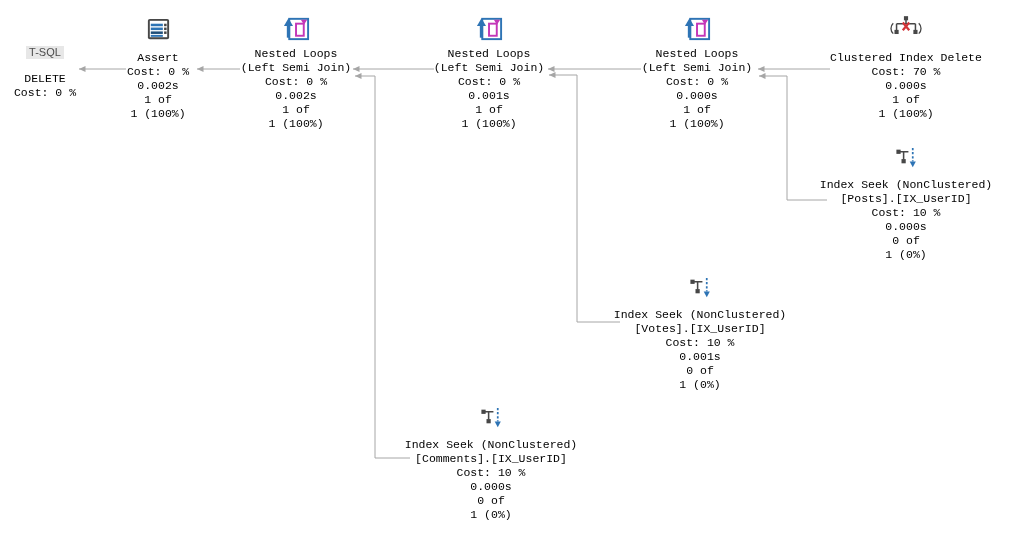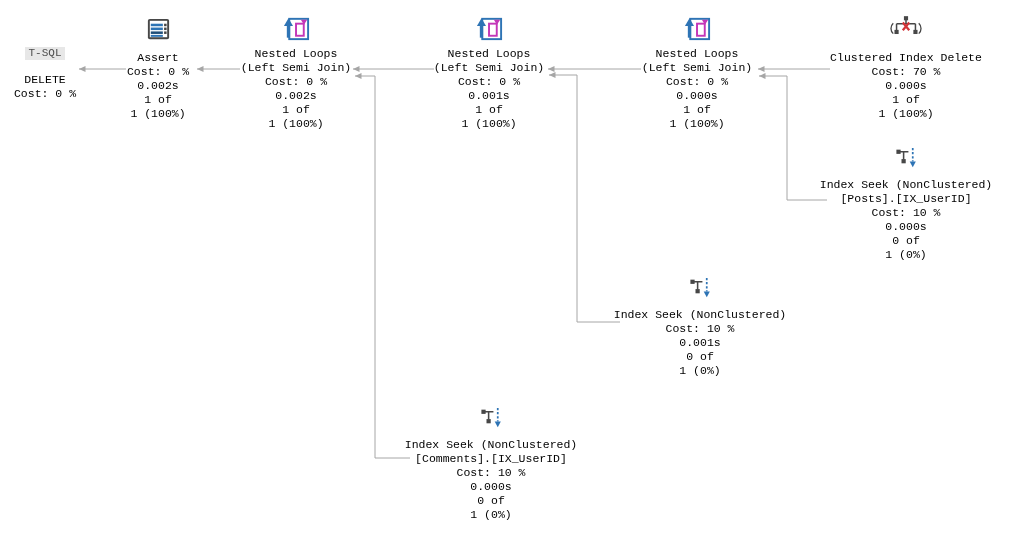--- a/index.html
+++ b/index.html
@@ -19,21 +19,21 @@
   .gap4  { margin-bottom:4px; }
   .gap6  { margin-bottom:6px; }
   .gap8  { margin-bottom:8px; }
   .gap10 { margin-bottom:10px; }
   .line { white-space:pre; }
 
   .tsql-badge {
     display:inline-block;
     background: var(--tsql-badge-bg, #e7e7e7);
     color: var(--tsql-badge-text, #4d4d4d);
-    font-family: Liberation Mono, monospace;
+    font-family: Liberation Sans, sans-serif;
     font-size:11px; line-height:13px;
     padding:0 3px; margin-bottom:13px;
   }
 
   svg.connectors { position:absolute; left:0; top:0; width:1013px; height:539px; }
   .edge { stroke: var(--connector, #a6a6a6); stroke-width:1; fill:none; }
   .arrhead { fill: var(--connector, #a6a6a6); }
 
   
   .f-dark    { fill: var(--icon-dark, #474747); }
@@ -189,20 +189,21 @@
     <div class="icon-wrap gap6">
       <svg width="25" height="27" viewBox="0 0 26 28" xmlns="http://www.w3.org/2000/svg">
         <path d="M5 7 H15 M10 7 V15" class="st-dark" stroke-width="1.6"></path>
         <rect x="2.5" y="4.8" width="4.4" height="4.4" class="f-dark"></rect>
         <rect x="7.8" y="14.6" width="4.4" height="4.4" class="f-dark"></rect>
         <path d="M19.5 3 V17" class="st-blue" stroke-width="1.8" stroke-dasharray="2.4 1.9"></path>
         <path d="M16.3 17 h6.4 l-3.2 6 z" class="f-blue"></path>
       </svg>
     </div>
     <div class="line">Index Seek (NonClustered)</div>
+    <div class="line">[Votes].[IX_UserID]</div>
     <div class="line">Cost: 10 %</div>
     <div class="line">0.001s</div>
     <div class="line">0 of</div>
     <div class="line">1 (0%)</div>
   </div>
 
   <div class="node" style="left:381px; top:405px;">
     <div class="icon-wrap gap6">
       <svg width="25" height="27" viewBox="0 0 26 28" xmlns="http://www.w3.org/2000/svg">
         <path d="M5 7 H15 M10 7 V15" class="st-dark" stroke-width="1.6"></path>

